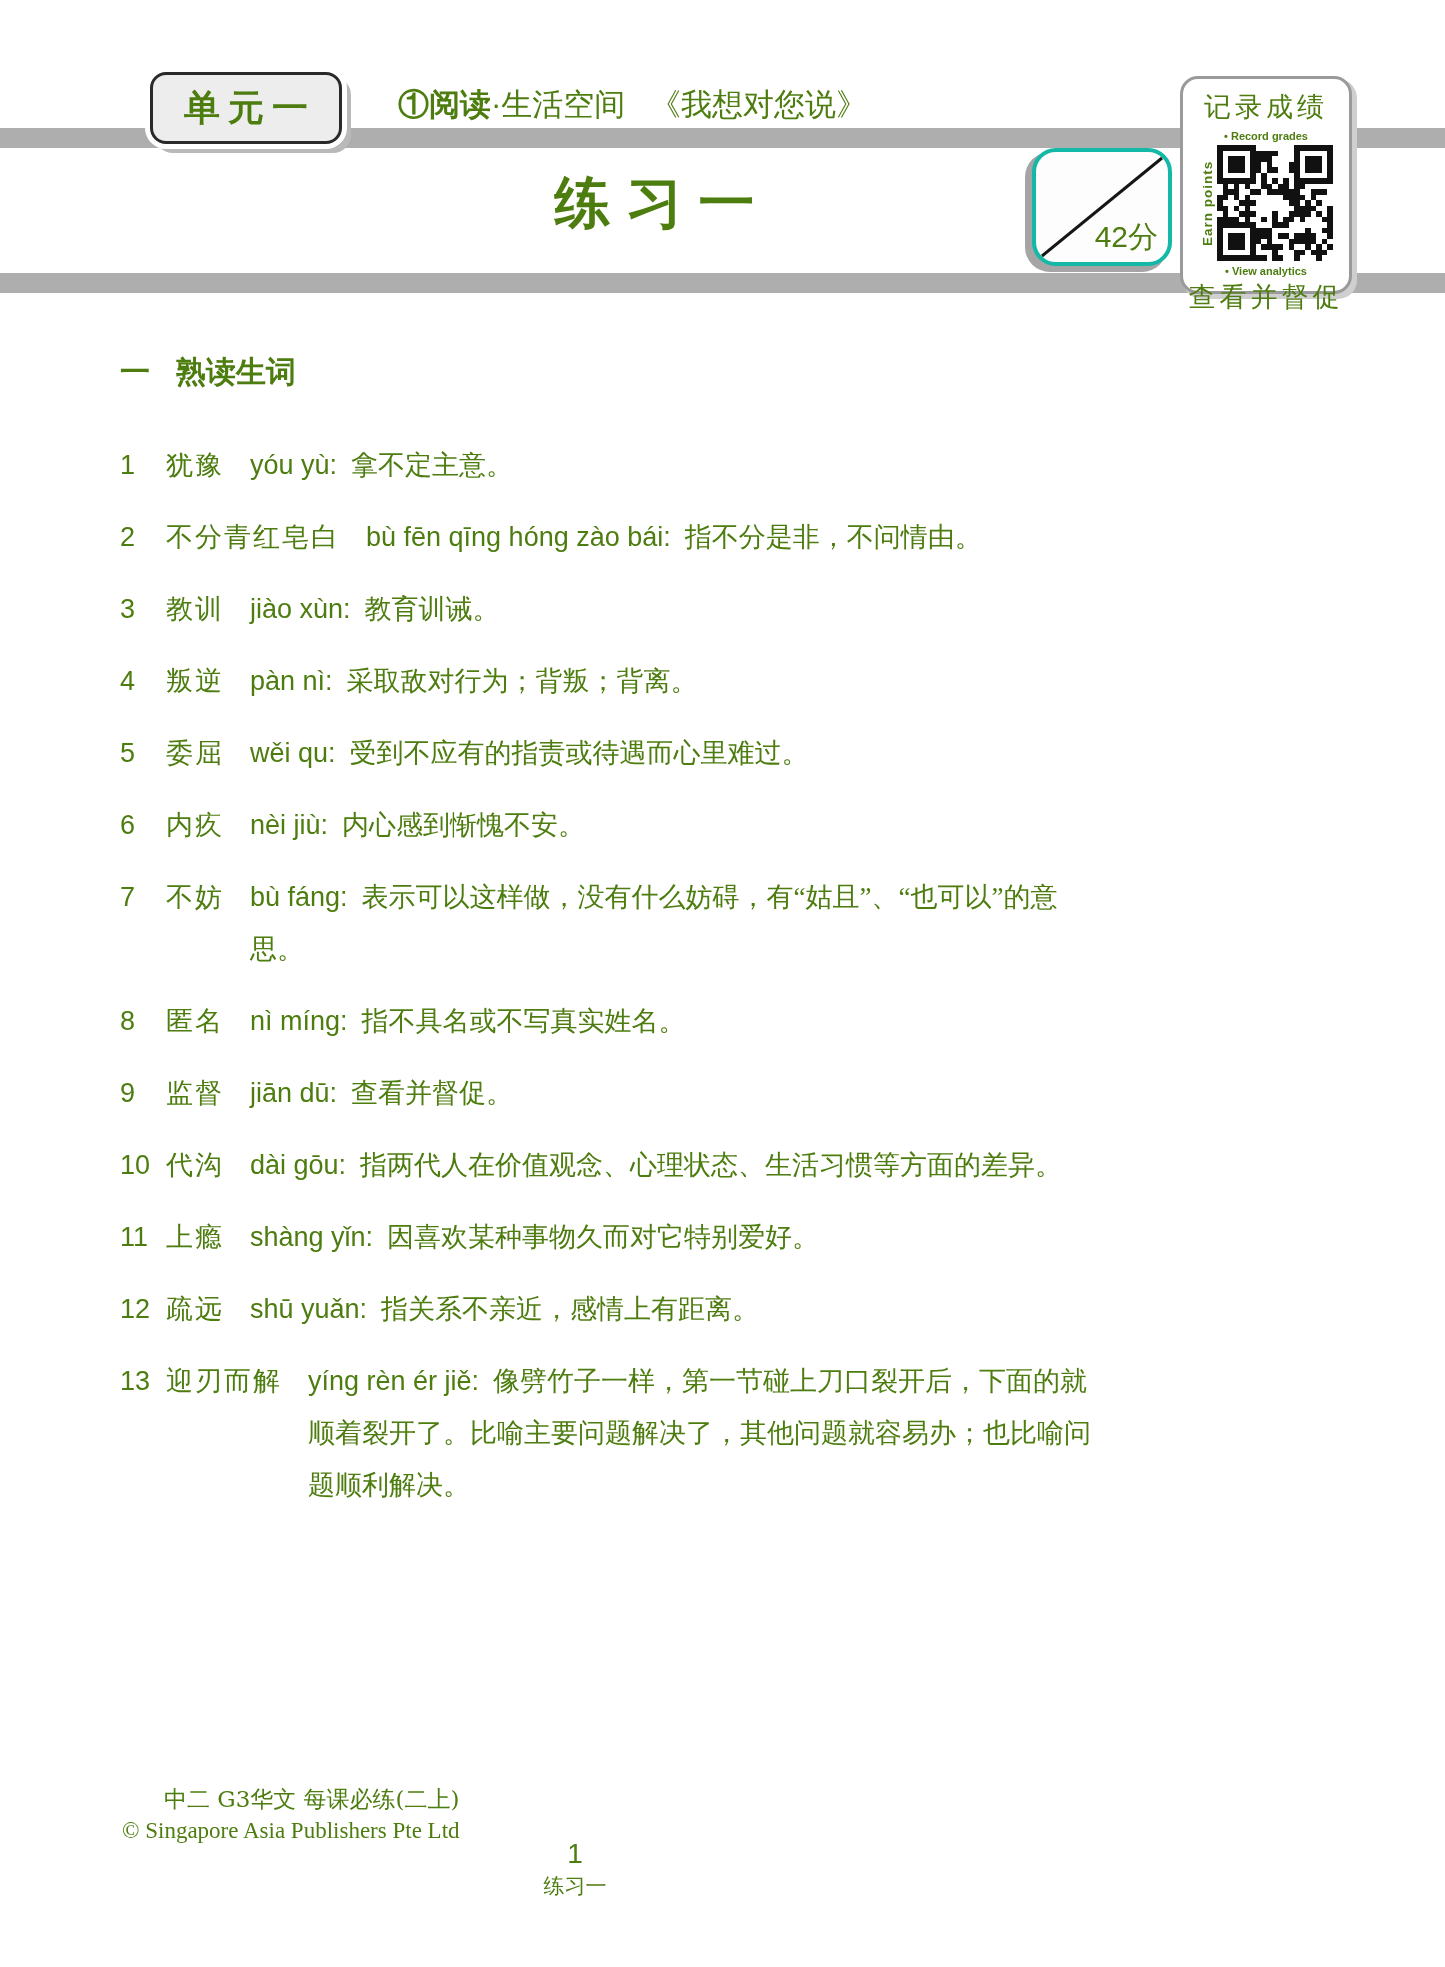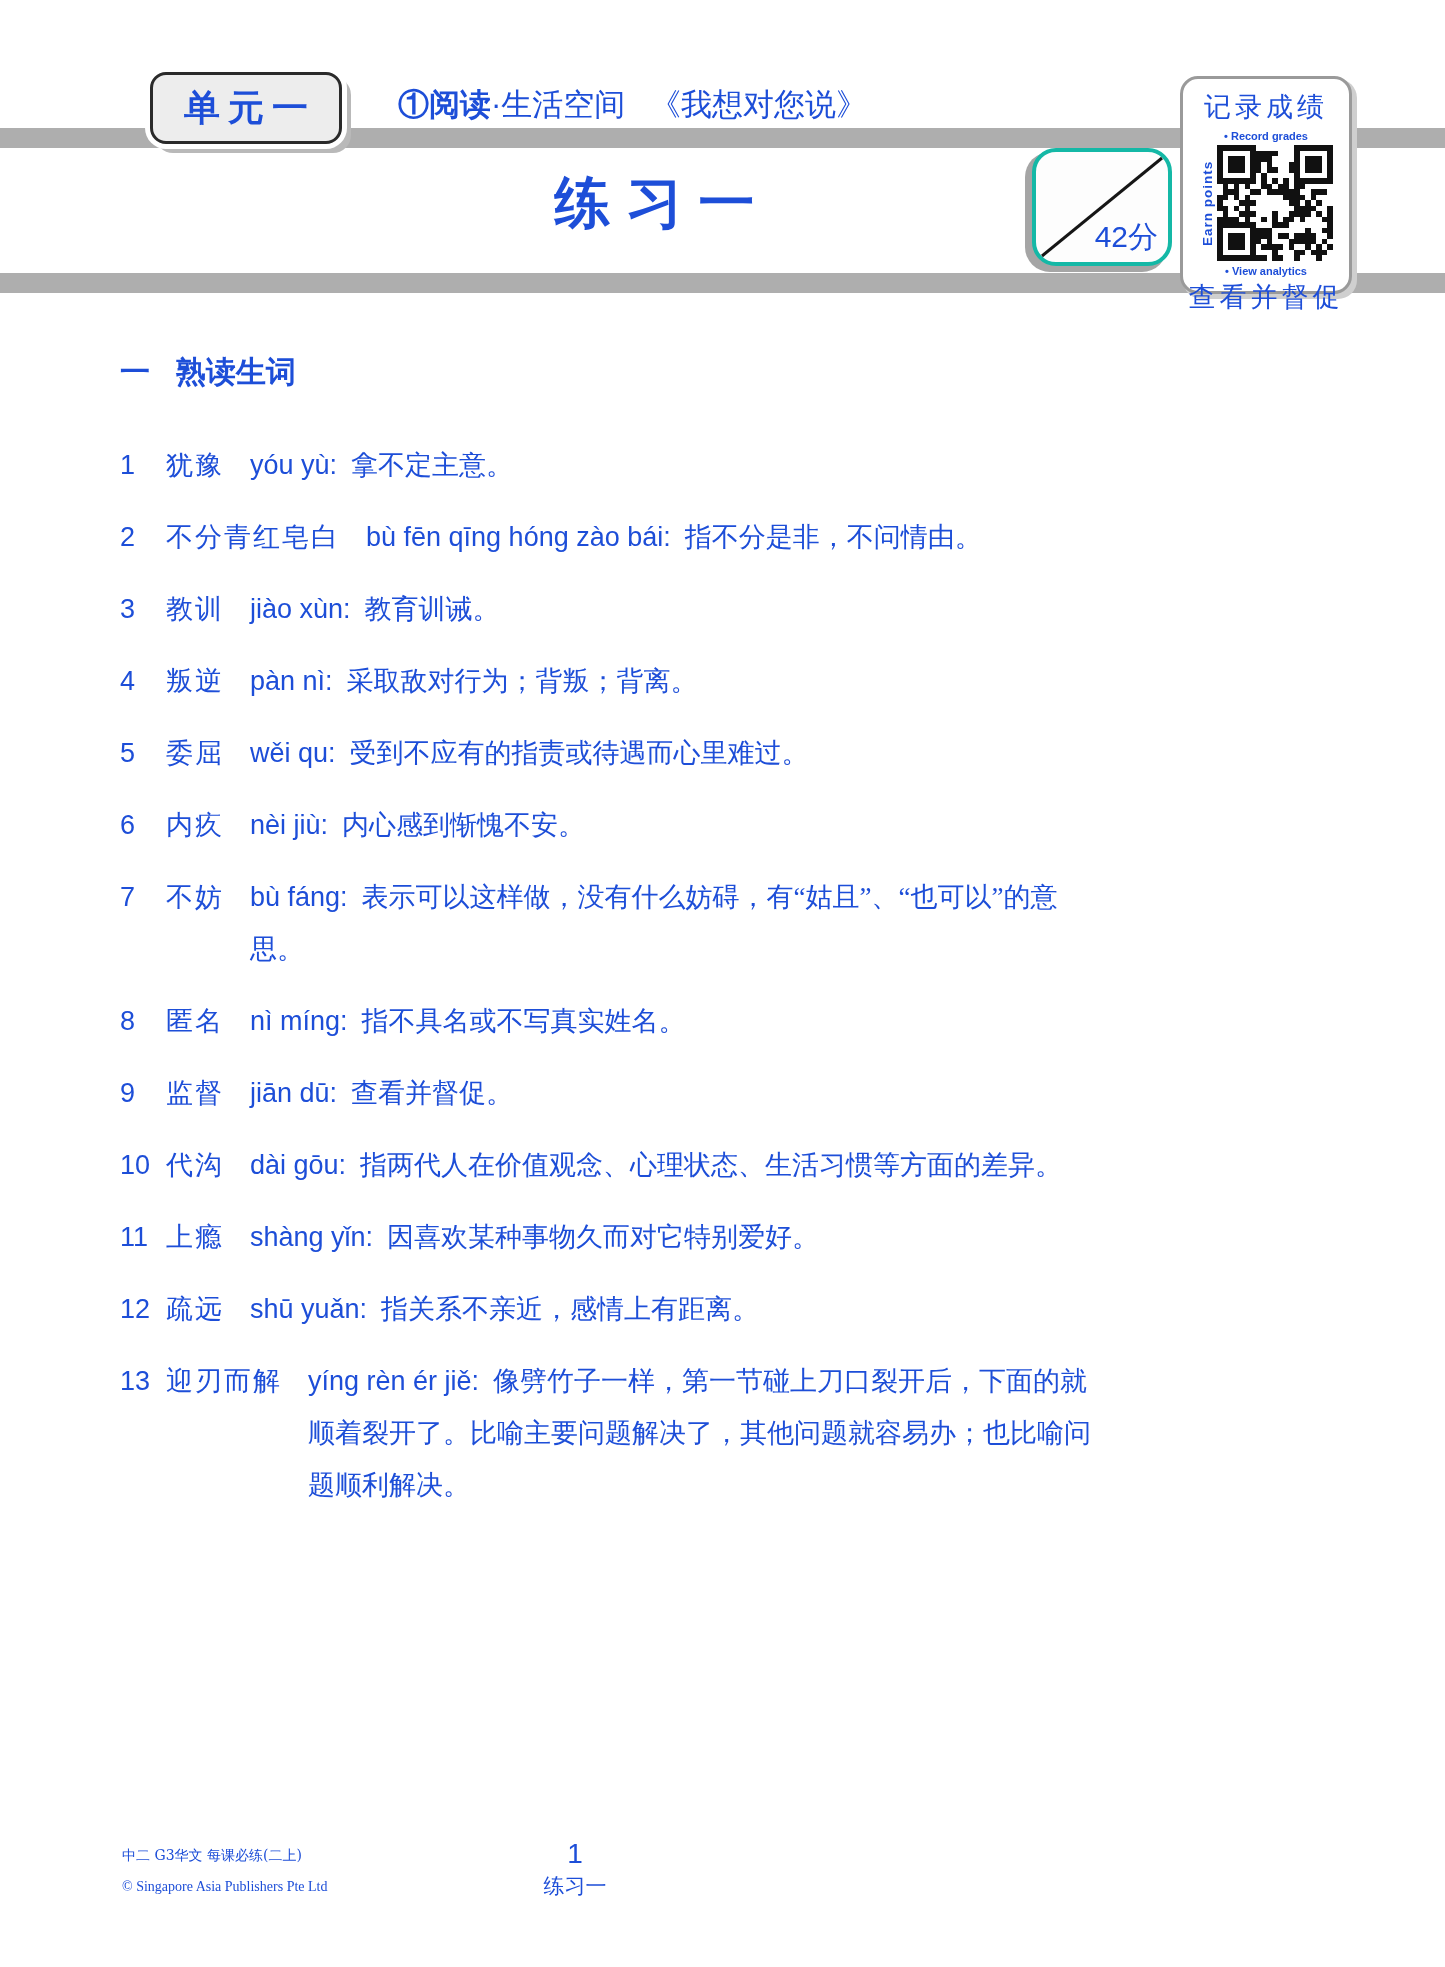--- a/index.html
+++ b/index.html
@@ -1,18 +1,18 @@
 <!DOCTYPE html>
 <html><head>
 <meta charset="utf-8">
 <style>
   html,body { margin:0; padding:0; background:#ffffff; }
   .page {
     position:relative; width:1445px; height:1967px; background:#ffffff;
-    font-family:"Liberation Sans", sans-serif; color:#1d4ed8; overflow:hidden;
+    font-family:"Liberation Sans", sans-serif; color:#4d7c0f; overflow:hidden;
   }
 
   
   .bar { position:absolute; left:0; width:100%; height:20px; background:#aeaeae; z-index:1; }
   .bar-1 { top:128px; }
   .bar-2 { top:273px; }
 
   
   .unit-badge {
     position:absolute; left:150px; top:72px; width:186px; height:66px;
@@ -69,21 +69,21 @@
   .section-head { display:flex; font-size:30px; font-weight:bold; margin-bottom:46px; }
   .section-num { width:56px; flex:none; }
   .vocab-item { display:flex; font-size:27px; line-height:52px; margin-bottom:20px; }
   .num { width:46px; flex:none; }
   .term { flex:none; margin-right:26px; letter-spacing:2px; white-space:nowrap; }
   .vbody { flex:1; }
   .pinyin { margin-right:14px; }
   .def { font-family:Liberation Serif, serif; }
 
   
-  .footer-left { position:absolute; left:122px; top:1840px; font-size:14px; line-height:31px; z-index:2; }
+  .footer-left { position:absolute; left:122px; top:1784px; font-size:23px; line-height:31px; z-index:2;text-align:right; }
   .footer-book { font-family:"DejaVu Serif", serif; }
   .footer-copy { font-family:"Liberation Serif", serif; }
   .footer-center { position:absolute; left:0; top:1838px; width:1150px; text-align:center; z-index:2; }
   .footer-page { font-size:28px; }
   .footer-label { font-size:21px; font-family:"DejaVu Serif", serif; margin-top:2px; }
 </style>
 </head>
 <body>
 
 <div class="page">

